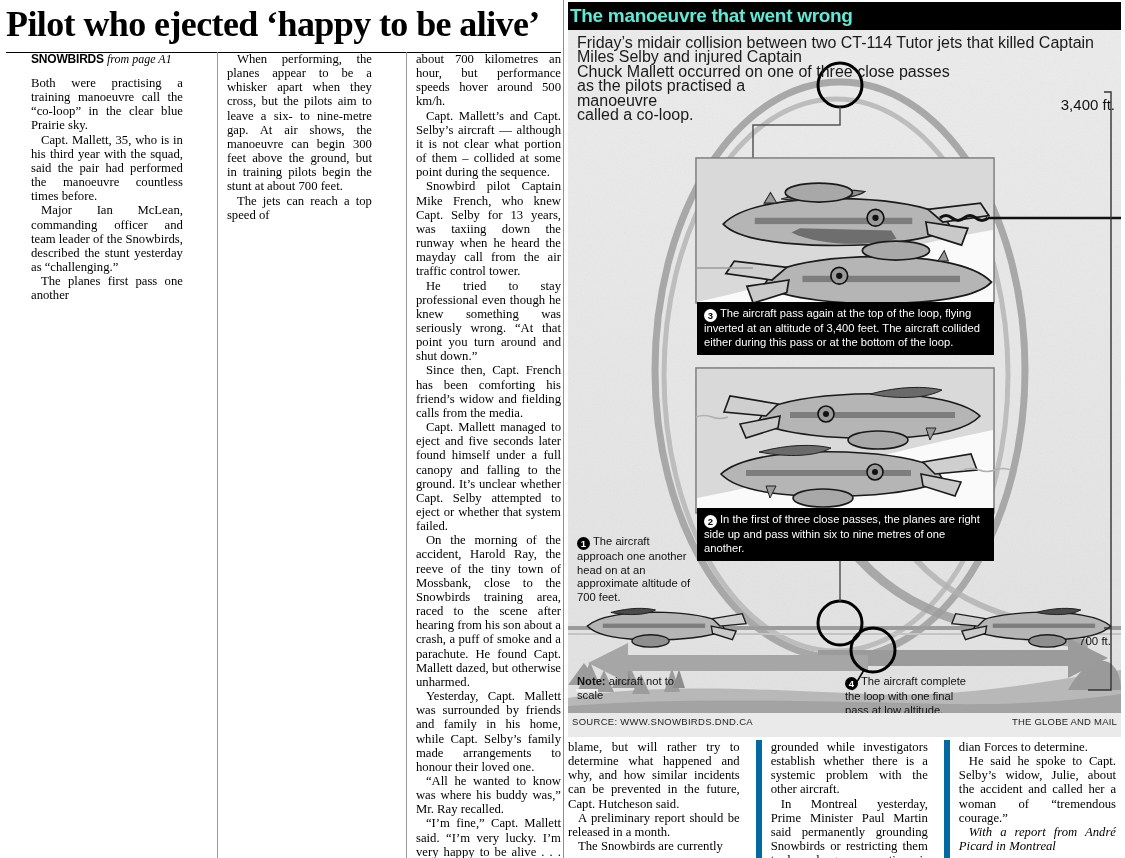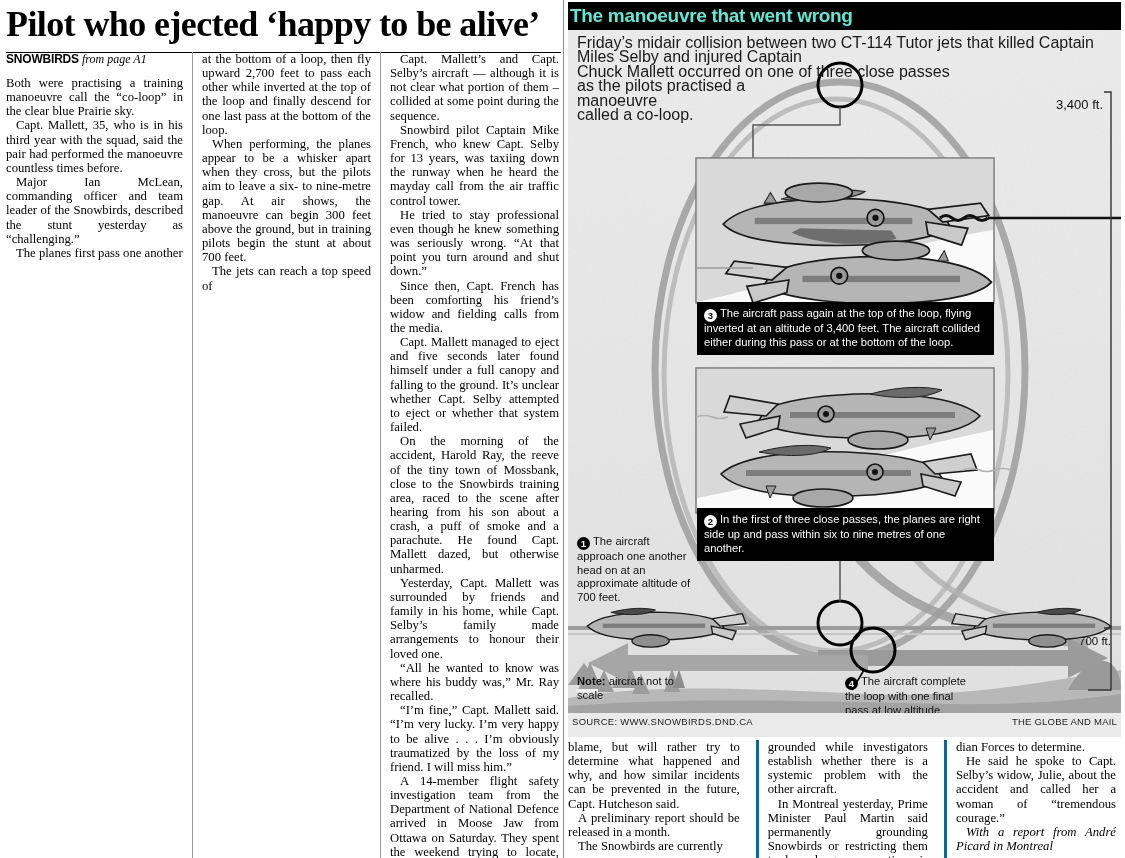--- a/index.html
+++ b/index.html
@@ -28,21 +28,21 @@
     white-space:nowrap;
   }
   .rule-under-head {
     height:1px; background:#000; margin:8px 2px 0 2px; width:555px;
   }
   .cols3 {
     position:absolute; top:52px; left:0; width:566px; height:806px;
     display:flex; gap:0px;
   }
   .col {
-    width:188px; padding:0 9px 4px 2px; position:relative;
+    width:188px; padding:0 9px 4px 2px; position:relative;margin-left:25px;
   }
   .col + .col { border-left:1px solid #9a9a9a; padding-left:9px; }
   .kicker {
     font-size:12.5px; line-height:15px; margin-bottom:9px;
   }
   .kicker b {
     font-family:"Liberation Sans", sans-serif;
     font-weight:bold; font-size:12px; letter-spacing:-0.2px;
   }
   .kicker i { font-style:italic; font-size:12px; }
@@ -129,31 +129,31 @@
     width:13px; height:13px; border-radius:50%;
     background:#000; color:#fff;
     font-size:9.5px; font-weight:bold;
     text-align:center; line-height:13px;
     margin-right:3px; vertical-align:-2px;
   }
   .label-1 { left:9px; top:505px; width:120px; }
   .label-4 { left:277px; top:645px; width:130px; }
   .label-note { left:9px; top:645px; width:100px; }
   .label-note b { font-weight:bold; }
-  .alt-3400 { right:18px; top:68px; font-size:13px; }
+  .alt-3400 { right:6px; top:68px; font-size:15px; }
   .alt-700 { right:10px; top:605px; font-size:11.5px; }
 
   
   .article-bottom {
     position:absolute; left:568px; top:740px; width:557px; height:118px;
     display:flex;
     gap:7px;
   }
   .bcol { width:186px; padding:0 9px 0 0; }
-  .bcol + .bcol { border-left:3px solid #0369a1; padding-left:9px; }
+  .bcol + .bcol { border-left:6px solid #0369a1; padding-left:9px; }
   .bcol p { margin:0; font-size:12.7px; line-height:14.15px; text-align:justify; text-indent:10px; hyphens:auto; -webkit-hyphens:auto; }
   .bcol p.noindent { text-indent:0; }
   .tagline { font-style:italic; font-size:12.5px; line-height:14.15px; margin-top:11px; text-indent:0; }
 
   .vrule-main {
     position:absolute; left:563px; top:0; width:1px; height:858px; background:#8f8f8f;
   }
 </style>
 </head>
 <body>
@@ -171,26 +171,26 @@
           <b>SNOWBIRDS</b>
           <i>from page A1</i>
         </div>
         <p class="body noindent">Both were practising a training manoeuvre call the “co-loop” in the clear blue Prairie sky.</p>
         <p class="body">Capt. Mallett, 35, who is in his third year with the squad, said the pair had performed the manoeuvre countless times before.</p>
         <p class="body">Major Ian McLean, commanding officer and team leader of the Snowbirds, described the stunt yesterday as “challenging.”</p>
         <p class="body">The planes first pass one another</p>
       </div>
 
       <div class="col">
-        <p class="body noindent">at the bottom of a loop, then fly upward 2,700 feet to pass each other while inverted at the top of the loop and finally descend for one last pass at the bottom of the loop.</p>
         <p class="body">When performing, the planes appear to be a whisker apart when they cross, but the pilots aim to leave a six- to nine-metre gap. At air shows, the manoeuvre can begin 300 feet above the ground, but in training pilots begin the stunt at about 700 feet.</p>
         <p class="body">The jets can reach a top speed of</p>
       </div>
 
       <div class="col">
+        <p class="body noindent">about 700 kilometres an hour, but performance speeds hover around 500 km/h.</p>
         <p class="body">Capt. Mallett’s and Capt. Selby’s aircraft — although it is not clear what portion of them – collided at some point during the sequence.</p>
         <p class="body">Snowbird pilot Captain Mike French, who knew Capt. Selby for 13 years, was taxiing down the runway when he heard the mayday call from the air traffic control tower.</p>
         <p class="body">He tried to stay professional even though he knew something was seriously wrong. “At that point you turn around and shut down.”</p>
         <p class="body">Since then, Capt. French has been comforting his friend’s widow and fielding calls from the media.</p>
         <p class="body">Capt. Mallett managed to eject and five seconds later found himself under a full canopy and falling to the ground. It’s unclear whether Capt. Selby attempted to eject or whether that system failed.</p>
         <p class="body">On the morning of the accident, Harold Ray, the reeve of the tiny town of Mossbank, close to the Snowbirds training area, raced to the scene after hearing from his son about a crash, a puff of smoke and a parachute. He found Capt. Mallett dazed, but otherwise unharmed.</p>
         <p class="body">Yesterday, Capt. Mallett was surrounded by friends and family in his home, while Capt. Selby’s family made arrangements to honour their loved one.</p>
         <p class="body">“All he wanted to know was where his buddy was,” Mr. Ray recalled.</p>
         <p class="body">“I’m fine,” Capt. Mallett said. “I’m very lucky. I’m very happy to be alive . . . I’m obviously traumatized by the loss of my friend. I will miss him.”</p>
         <p class="body">A 14-member flight safety investigation team from the Department of National Defence arrived in Moose Jaw from Ottawa on Saturday. They spent the weekend trying to locate, recover and examine the wreckage.</p>

